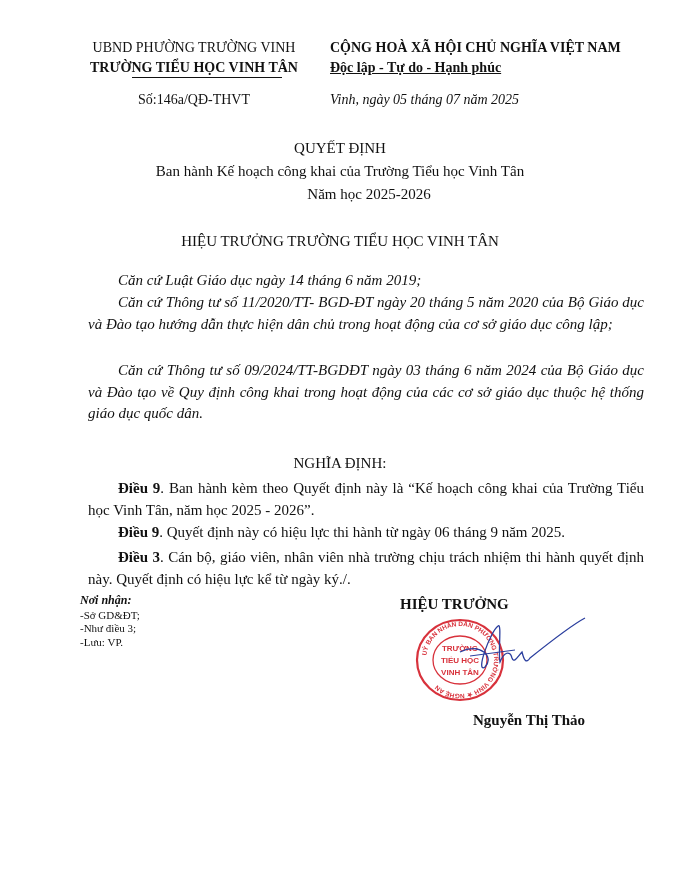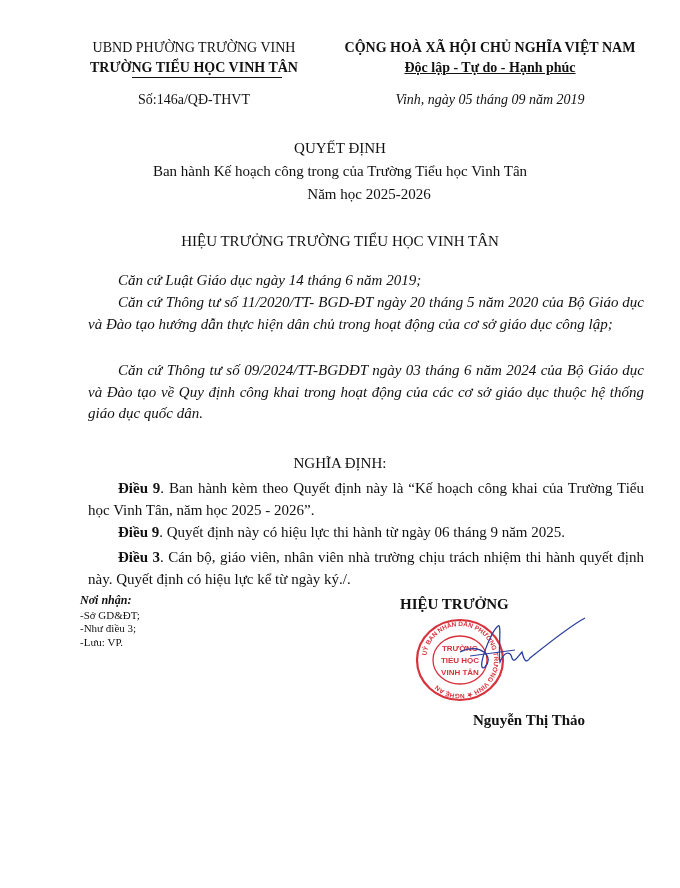--- a/index.html
+++ b/index.html
@@ -3,21 +3,21 @@
 <meta charset="utf-8">
 <style>
   html, body { margin: 0; padding: 0; background: #ffffff; }
   body { width: 680px; height: 888px; position: relative; overflow: hidden;
          font-family: "Liberation Serif", "DejaVu Serif", serif; color: #111; }
   .abs { position: absolute; white-space: nowrap; }
   .b { font-weight: bold; }
   .i { font-style: italic; }
   .u { text-decoration: underline; }
   .hdr-left { left: 69px; width: 250px; text-align: center; font-size: 14px; line-height: 20px; }
-  .hdr-right { left: 330px; width: 320px; text-align: center; font-size: 14px; line-height: 20px; }
+  .hdr-right { left: 330px; width: 320px; text-align: left; font-size: 14px; line-height: 20px; }
   .p { position: absolute; left: 88px; width: 556px; font-size: 15px; line-height: 21.5px;
        text-align: justify; white-space: normal; }
   .indent { text-indent: 30px; }
   .title { left: 0; width: 680px; text-align: center; font-weight: normal; font-size: 15px; }
   .recv { left: 80px; font-size: 11px; line-height: 13px; }
   .stamp { position: absolute; left: 414px; top: 618px; width: 92px; height: 84px; }
 </style>
 </head>
 <body>
 
@@ -26,24 +26,24 @@
   <span>TRƯỜNG TIỂU HỌC VINH TÂN</span>
 </div>
 <div class="abs" style="left:154px; top:58px; width:0; height:0;"></div>
 <div class="abs" style="left:132px; top:77px; width:150px; border-top:1px solid #111;"></div>
 <div class="abs hdr-left" style="top:90px;">Số:146a/QĐ-THVT</div>
 
 <div class="abs hdr-right b" style="top:38px;">CỘNG HOÀ XÃ HỘI CHỦ NGHĨA VIỆT NAM</div>
 <div class="abs hdr-right b" style="top:58px;">
   <span class="u">Độc lập - Tự do - Hạnh phúc</span>
 </div>
-<div class="abs hdr-right i" style="top:90px;">Vinh, ngày 05 tháng 09 năm 2019</div>
+<div class="abs hdr-right i" style="top:90px;">Vinh, ngày 05 tháng 07 năm 2025</div>
 
 <div class="abs title" style="top:140px;">QUYẾT ĐỊNH</div>
-<div class="abs title" style="top:163px;">Ban hành Kế hoạch công trong của Trường Tiểu học Vinh Tân</div>
+<div class="abs title" style="top:163px;">Ban hành Kế hoạch công khai của Trường Tiểu học Vinh Tân</div>
 <div class="abs title" style="top:186px;margin-left:29px;">Năm học 2025-2026</div>
 <div class="abs title" style="top:233px;">HIỆU TRƯỞNG TRƯỜNG TIỂU HỌC VINH TÂN</div>
 
 <div class="p i indent" style="top:270px;">Căn cứ Luật Giáo dục ngày 14 tháng 6 năm 2019;</div>
 <div class="p i indent" style="top:292px;">Căn cứ Thông tư số 11/2020/TT- BGD-ĐT ngày 20 tháng 5 năm 2020 của Bộ Giáo dục và Đào tạo hướng dẫn thực hiện dân chủ trong hoạt động của cơ sở giáo dục công lập;</div>
 <div class="p i indent" style="top:360px;">Căn cứ Thông tư số 09/2024/TT-BGDĐT ngày 03 tháng 6 năm 2024 của Bộ Giáo dục và Đào tạo về Quy định công khai trong hoạt động của các cơ sở giáo dục thuộc hệ thống giáo dục quốc dân.</div>
 
 <div class="abs title" style="top:455px;">NGHĨA ĐỊNH:</div>
 
 <div class="p indent" style="top:478px;">

